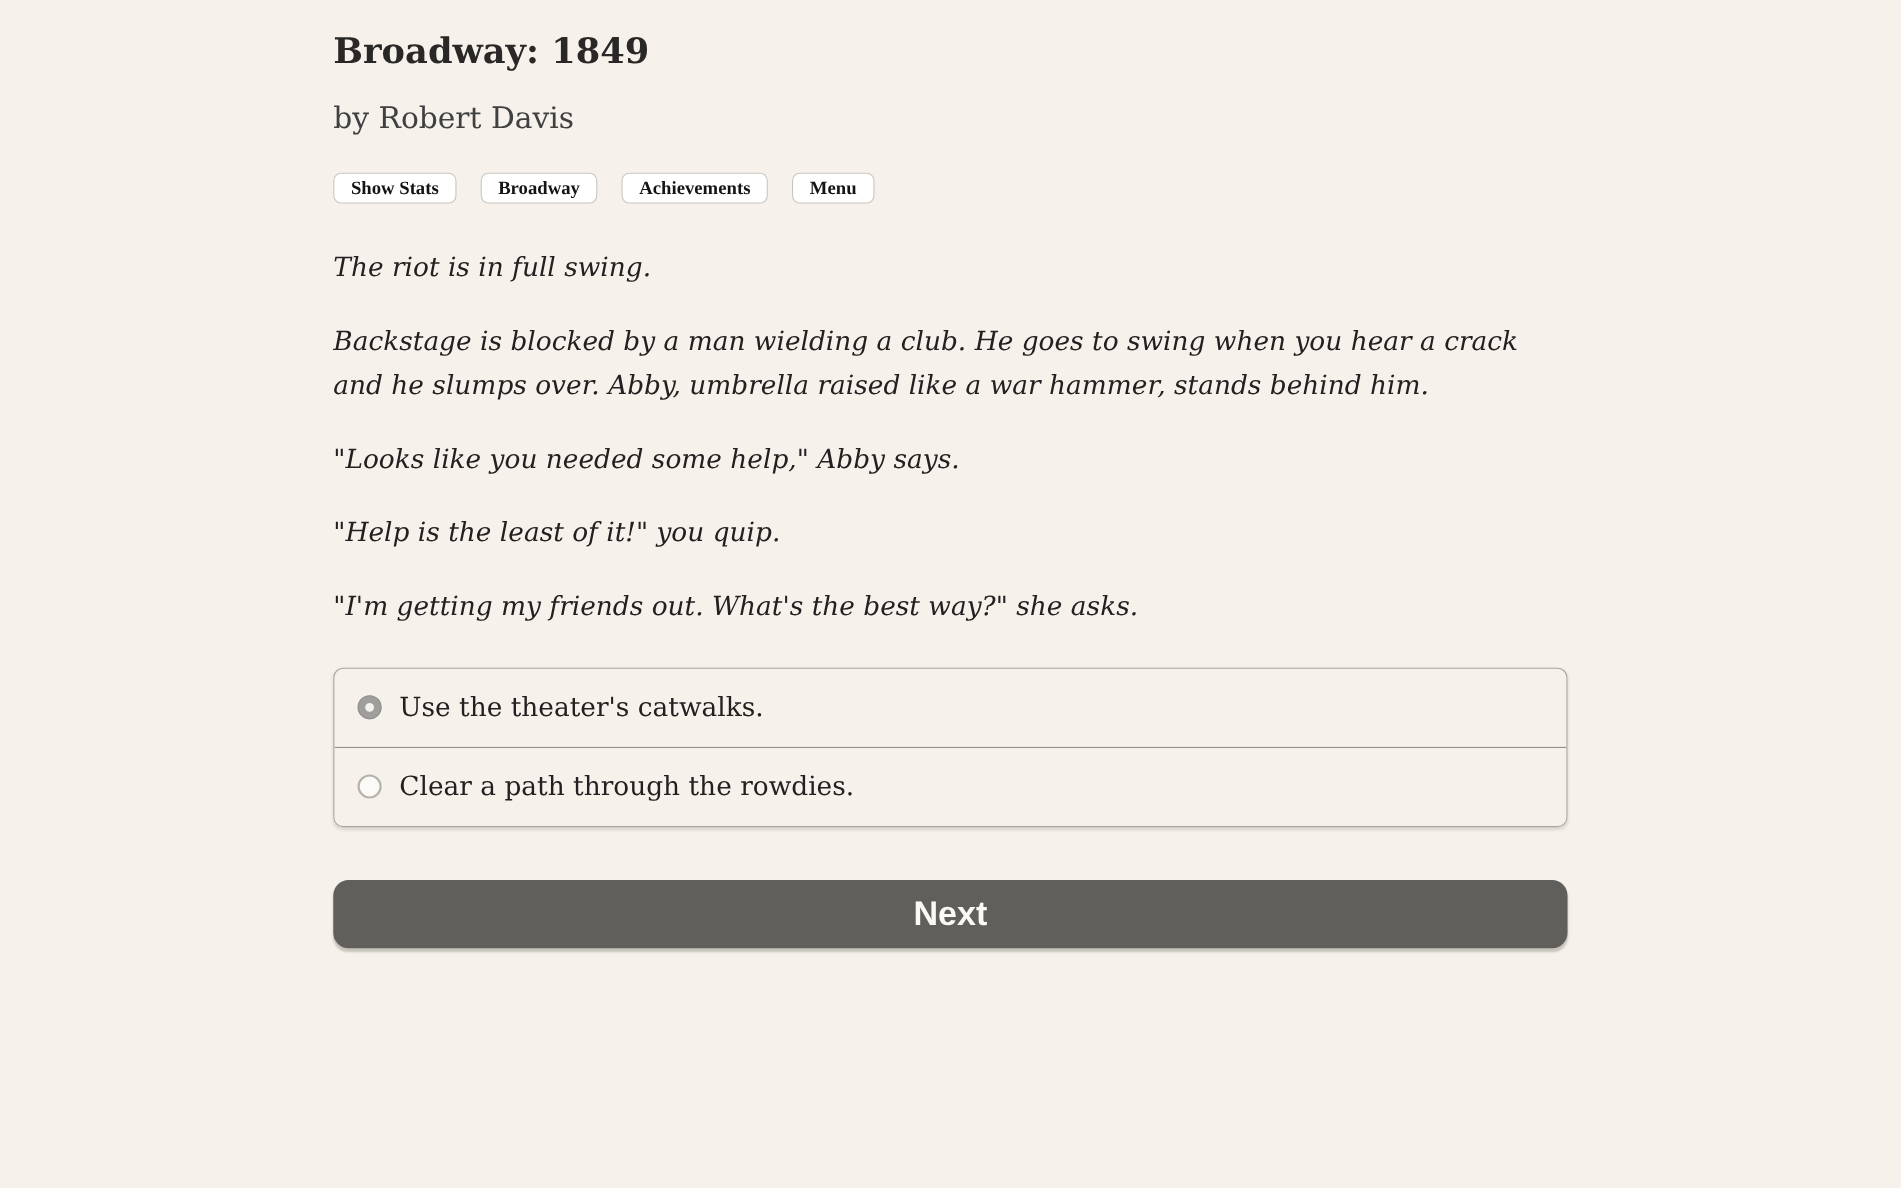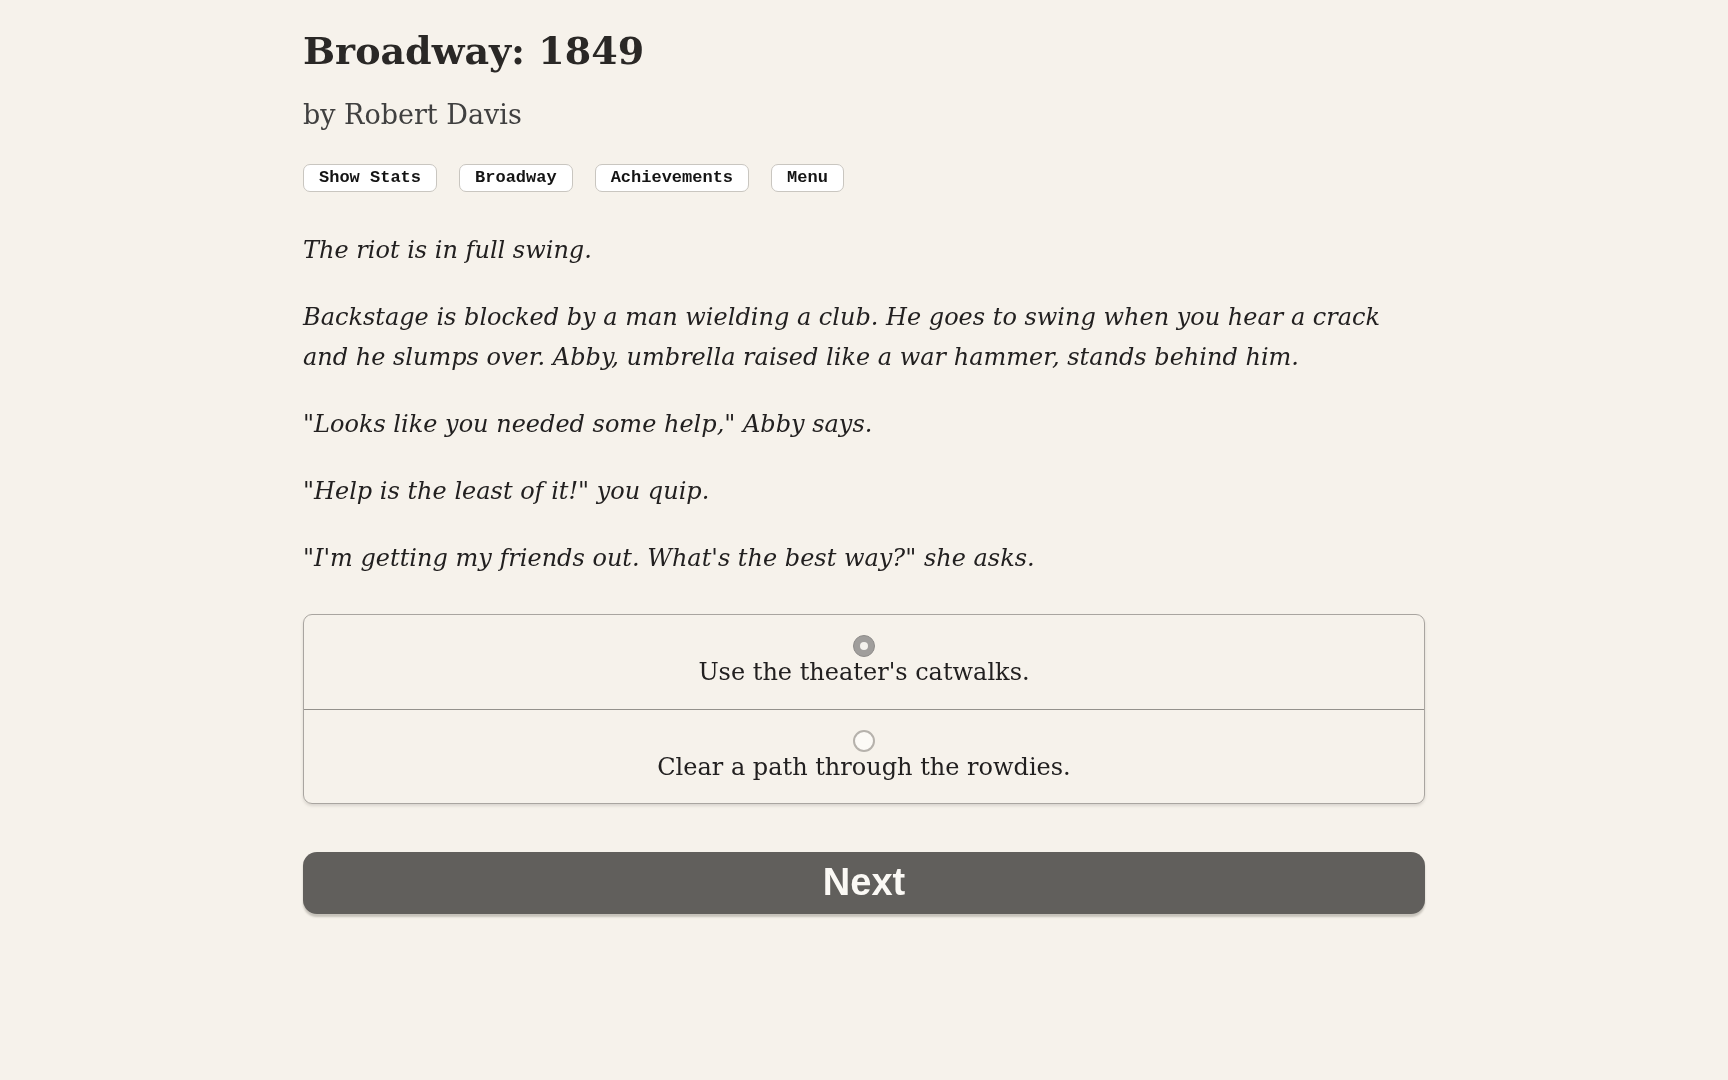--- a/index.html
+++ b/index.html
@@ -13,40 +13,40 @@
     background: #f6f2eb;
     font-family: "DejaVu Serif", "Liberation Serif", serif;
     color: #222020;
   }
   .content {
     width: 1122px;
     margin: 0 auto;
     padding-top: 26px;
   }
   .game-title {
-    font-size: 38px;
+    font-size: 32px;
     line-height: 1.3;
     font-weight: 600;
     margin: 0 0 22px 0;
     color: #2a2826;
   }
   .byline {
     font-size: 27px;
     line-height: 1.3;
     font-weight: 400;
     margin: 0 0 32px 0;
     color: #404040;
   }
   .toolbar {
     display: flex;
     gap: 22px;
     margin: 0 0 38px 0;
   }
   .toolbar button {
-    font-family: Liberation Mono, monospace;
+    font-family: Liberation Serif, serif;
     font-size: 17px;
     font-weight: 600;
     color: #141414;
     background: #ffffff;
     border: 1px solid #c9c6c0;
     border-radius: 7px;
     padding: 4px 15px 5px 15px;
     height: 28px;
     line-height: 1;
     cursor: pointer;
@@ -60,24 +60,24 @@
   .choices {
     margin-top: 36px;
     border: 1px solid #a9a5a0;
     border-radius: 9px;
     box-shadow: 0 2px 3px rgba(90, 85, 75, 0.18);
     overflow: hidden;
   }
   .choice-row {
     display: flex;
     align-items: center;
+    gap: 16px;
     padding: 20px 21px;
     border-bottom: 1px solid #94918c;
     cursor: pointer;
-    flex-direction: column;
   }
   .choice-row:last-child { border-bottom: none; }
   .radio {
     width: 22px;
     height: 22px;
     border-radius: 50%;
     flex: none;
     position: relative;
   }
   .radio.unselected {
@@ -107,21 +107,21 @@
     display: block;
     width: 100%;
     margin-top: 48px;
     height: 62px;
     background: #615f5c;
     border: none;
     border-radius: 14px;
     box-shadow: 0 3px 2px rgba(90, 85, 75, 0.30);
     color: #fbf9f5;
     font-family: "Liberation Sans", sans-serif;
-    font-size: 38px;
+    font-size: 31px;
     font-weight: 700;
     cursor: pointer;
   }
 </style>
 </head>
 <body>
 
 <div class="content">
 
   <h1 class="game-title">Broadway: 1849</h1>

